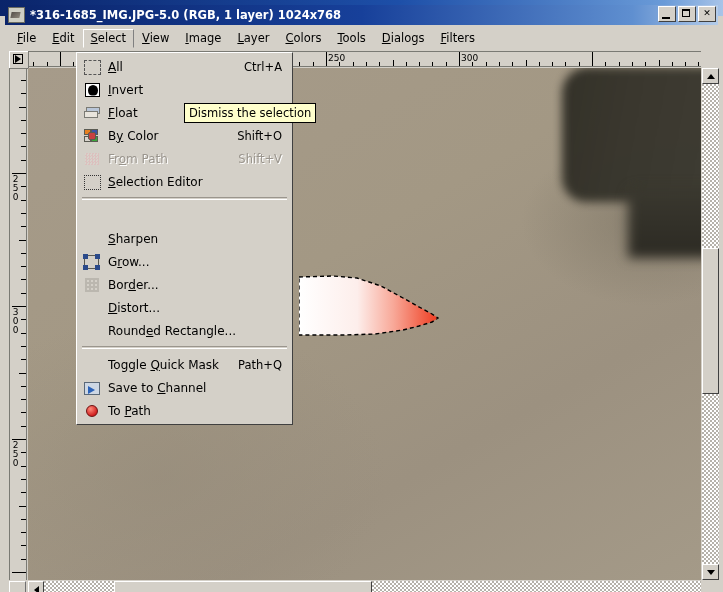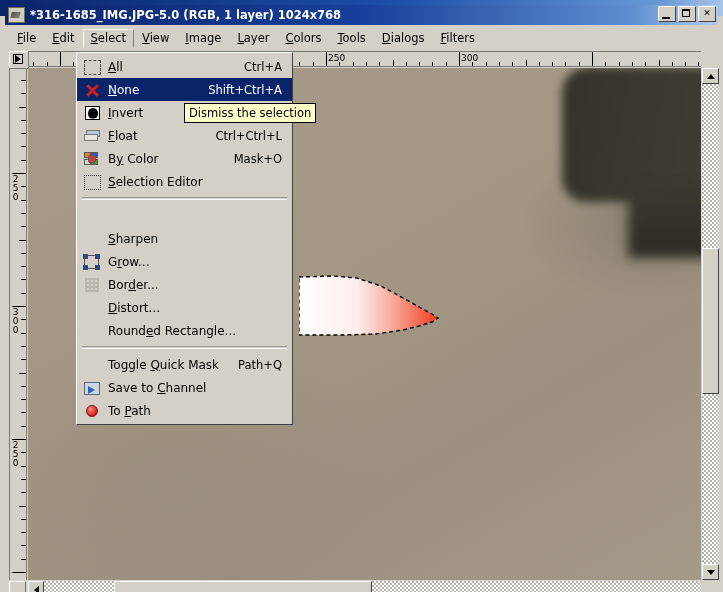--- a/index.html
+++ b/index.html
@@ -368,27 +368,20 @@
   </div>
 
   <div class="dropdown" id="dropdown">
       <div class="dd-row">
         <span class="dd-ico">
           <span class="ic-dash"></span>
         </span>
         <span class="dd-label"><u>A</u>ll</span>
         <span class="dd-accel">Ctrl+A</span>
       </div>
-      <div class="dd-row sel">
-        <span class="dd-ico">
-          <span class="ic-x"></span>
-        </span>
-        <span class="dd-label"><u>N</u>one</span>
-        <span class="dd-accel">Shift+Ctrl+A</span>
-      </div>
       <div class="dd-row">
         <span class="dd-ico">
           <span class="ic-inv"></span>
         </span>
         <span class="dd-label"><u>I</u>nvert</span>
       </div>
       <div class="dd-row">
         <span class="dd-ico">
           <span class="ic-float">
             <s></s>
@@ -402,21 +395,28 @@
         <span class="dd-ico">
           <span class="ic-bycolor">
             <s></s>
             <s></s>
             <s></s>
             <s></s>
             <s></s>
           </span>
         </span>
         <span class="dd-label">B<u>y</u> Color</span>
-        <span class="dd-accel">Mask+O</span>
+        <span class="dd-accel">Shift+O</span>
+      </div>
+      <div class="dd-row disabled">
+        <span class="dd-ico">
+          <span class="ic-check"></span>
+        </span>
+        <span class="dd-label">Fr<u>o</u>m Path</span>
+        <span class="dd-accel">Shift+V</span>
       </div>
       <div class="dd-row">
         <span class="dd-ico">
           <span class="ic-dot"></span>
         </span>
         <span class="dd-label"><u>S</u>election Editor</span>
       </div>
       <div class="dd-sep"></div>
       <div class="dd-row">
         <span class="dd-ico"></span>

